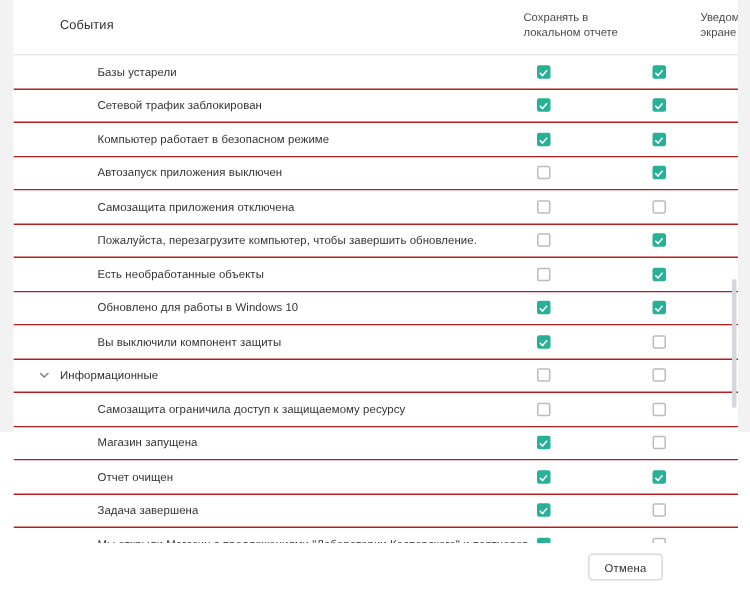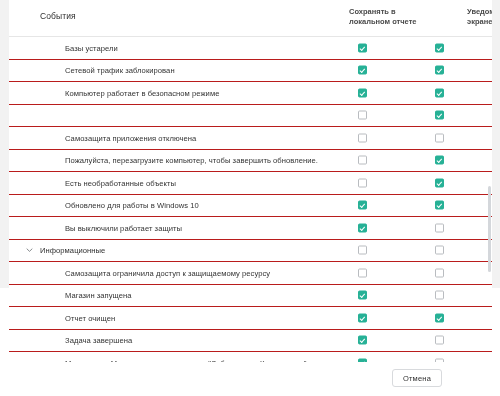--- a/index.html
+++ b/index.html
@@ -54,21 +54,20 @@
     letter-spacing: 0.1px;
     white-space: nowrap;
   }
   .head-col {
     position: absolute;
     top: 7px;
     font-size: 7.5px;
     line-height: 10px;
     color: #4a4a4a;
     width: 72px;
-    font-weight: bold;
   }
   .head-col-1 { left: 340px; }
   .head-col-2 { left: 415px; margin-left: 43px; }
 
   
   .rows {
     position: relative;
   }
   .row {
     position: relative;
@@ -222,20 +221,21 @@
           <div class="row-label">Сетевой трафик заблокирован</div>
           <div class="cb cb-col-1 on"></div>
           <div class="cb cb-col-2 on"></div>
         </div>
         <div class="row">
           <div class="row-label">Компьютер работает в безопасном режиме</div>
           <div class="cb cb-col-1 on"></div>
           <div class="cb cb-col-2 on"></div>
         </div>
         <div class="row">
+          <div class="row-label">Автозапуск приложения выключен</div>
           <div class="cb cb-col-1 off"></div>
           <div class="cb cb-col-2 on"></div>
         </div>
         <div class="row">
           <div class="row-label">Самозащита приложения отключена</div>
           <div class="cb cb-col-1 off"></div>
           <div class="cb cb-col-2 off"></div>
         </div>
         <div class="row">
           <div class="row-label">Пожалуйста, перезагрузите компьютер, чтобы завершить обновление.</div>
@@ -246,21 +246,21 @@
           <div class="row-label">Есть необработанные объекты</div>
           <div class="cb cb-col-1 off"></div>
           <div class="cb cb-col-2 on"></div>
         </div>
         <div class="row">
           <div class="row-label">Обновлено для работы в Windows 10</div>
           <div class="cb cb-col-1 on"></div>
           <div class="cb cb-col-2 on"></div>
         </div>
         <div class="row">
-          <div class="row-label">Вы выключили работает защиты</div>
+          <div class="row-label">Вы выключили компонент защиты</div>
           <div class="cb cb-col-1 on"></div>
           <div class="cb cb-col-2 off"></div>
         </div>
         <div class="row group">
           <span class="chevron-icon">
             <svg viewBox="0 0 10 10" width="9" height="9">
               <path d="M2.2 3.8 L5 6.5 L7.8 3.8" fill="none" stroke="#6b6f73" stroke-width="0.9" stroke-linecap="round" stroke-linejoin="round"></path>
             </svg>
           </span>
           <div class="row-label">Информационные</div>

